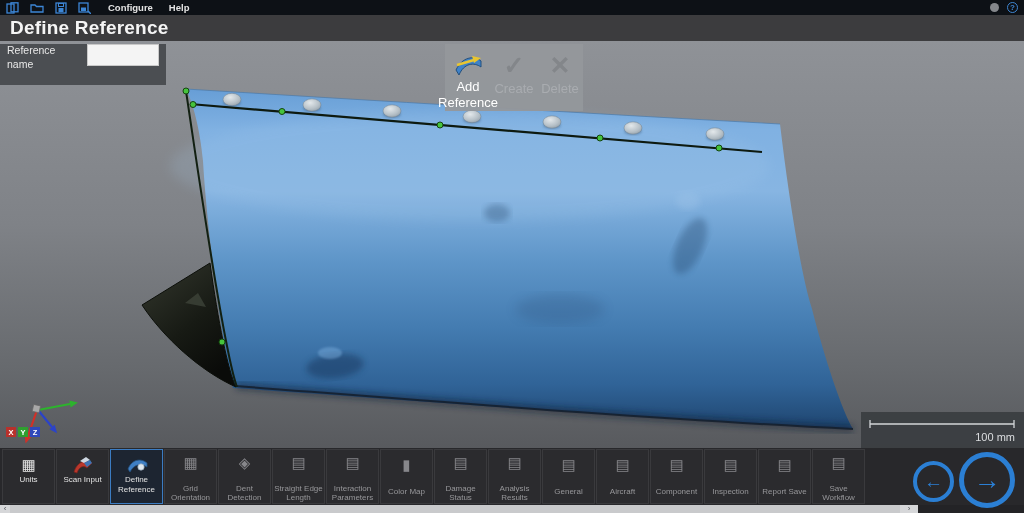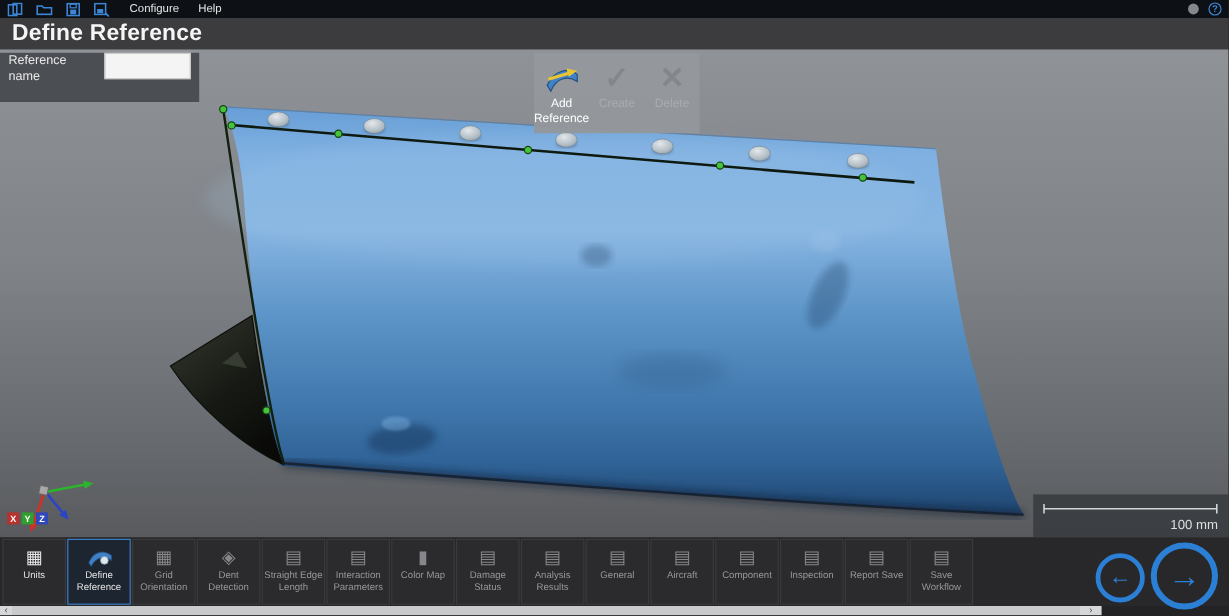--- a/index.html
+++ b/index.html
@@ -5,21 +5,21 @@
   * { margin:0; padding:0; box-sizing:border-box; }
   html,body { width:1024px; height:513px; }
   body { font-family:"Liberation Sans", sans-serif; background:#222; }
   .app { position:relative; width:1024px; height:513px; overflow:hidden; background:#28282b; }
 
   
   .menu-bar { position:absolute; left:0; top:0; width:1024px; height:15px;
     background:#0d1116; display:flex; align-items:center; color:#e4e4e4; font-size:9.5px; }
   .mb-icons { display:flex; align-items:center; gap:9px; padding-left:5px; }
   .mb-icon { width:15px; height:12px; display:inline-flex; align-items:center; justify-content:center; cursor:pointer; }
-  .mb-menu { padding:0 8px; cursor:pointer; }
+  .mb-menu { padding:0 8px; cursor:pointer;font-weight:bold; }
   .mb-menu:first-of-type { margin-left:8px; }
   .mb-spacer { flex:1; }
   .mb-user { width:9px; height:9px; border-radius:50%; background:#84878b; margin-right:8px; }
   .mb-help { width:11px; height:11px; border-radius:50%; border:1px solid #3f86d2; color:#3f86d2;
     font-size:8px; font-weight:bold; display:flex; align-items:center; justify-content:center; margin-right:6px; }
 
   
   .title-bar { position:absolute; left:0; top:15px; width:1024px; height:26px; background:#3c3c3e;
     color:#f5f5f5; font-size:19px; font-weight:600; line-height:25px; padding-left:10px; letter-spacing:.2px; }
 
@@ -31,35 +31,35 @@
     background:#4b4e52; display:flex; align-items:flex-start; }
   .rp-label { width:84px; color:#e8e8e8; font-size:10.5px; line-height:1.3; padding-left:7px; }
   .rp-input { width:72px; height:22px; background:#f4f4f4; border:1px solid #c9c9c9; margin-left:3px;
     font-size:11px; padding:0 3px; }
 
   .context-toolbar { position:absolute; left:445px; top:3px; width:138px; height:67px;
     background:rgba(148,151,155,0.96); display:flex; }
   .ctx-btn { width:46px; display:flex; flex-direction:column; align-items:center; padding-top:5px; cursor:pointer; }
   .ctx-ico { height:32px; display:flex; align-items:center; justify-content:center; }
   .ctx-glyph { font-size:25px; font-weight:bold; color:#83868a; line-height:1; }
-  .ctx-label { font-size:10px; color:#ffffff; text-align:center; line-height:1.25; }
+  .ctx-label { font-size:13px; color:#ffffff; text-align:center; line-height:1.25; }
   .ctx-btn.disabled .ctx-label { color:#a9acb0; }
   .ctx-btn.disabled { cursor:default; }
 
   
   .bottom-toolbar { position:absolute; left:0; top:448px; width:1024px; height:57px;
     background:#28282b; display:flex; padding:1px 0 1px 2px; }
   .bt-item { flex:none; width:53px; margin-right:1px; border:1px solid #3a3a3d; background:#2b2b2e;
     display:flex; flex-direction:column; align-items:center; padding-top:4px; cursor:pointer; }
   .bt-item.selected { border-color:#3b7cc2; background:#1d2531; }
   .bt-icon { height:21px; display:flex; align-items:center; justify-content:center;
     font-size:15px; color:#e6e6e6; line-height:1; }
   .bt-item.disabled .bt-icon { color:#87878b; }
   .bt-label { font-size:8px; line-height:1.2; color:#e2e2e2; text-align:center; width:52px; }
-  .bt-item.disabled .bt-label { color:#97979a; }
+  .bt-item.disabled .bt-label { color:#97979a;margin-top:12px; }
   .bt-item.disabled { cursor:default; }
 
   .nav-btn { position:absolute; border-radius:50%; background:transparent; color:#2b7fd4;
     display:flex; align-items:center; justify-content:center; font-weight:bold; cursor:pointer; z-index:5; }
   .nav-back { left:913px; top:461px; width:41px; height:41px; border:4px solid #2b7fd4; font-size:19px; }
   .nav-forward { left:959px; top:452px; width:56px; height:56px; border:5px solid #2b7fd4; font-size:27px; }
 
   
   .scrollbar { position:absolute; left:0; top:505px; width:1024px; height:8px; background:#232326; }
   .sb-track { position:absolute; left:10px; top:0; width:890px; height:8px; background:#c9cacc; cursor:pointer; }
@@ -272,20 +272,30 @@
         <span class="ctx-label">Delete</span>
       </div>
     </div>
   </div>
 
   <div class="bottom-toolbar">
     <div class="bt-item">
       <span class="bt-icon">▦</span>
       <span class="bt-label">Units</span>
     </div>
+    <div class="bt-item">
+      <span class="bt-icon">
+        <svg width="22" height="20" viewBox="0 0 22 20">
+          <path d="M2 17 C5 7 13 4 20 8 L15 13 C11 10 7 12 5 18 Z" fill="#b9372c" stroke="#7c241c" stroke-width="0.7"></path>
+          <path d="M8 6 L14 2 L18 5 L12 8 Z" fill="#cfd8e2"></path>
+          <path d="M12 8 L18 5 L20 8 L15 12 Z" fill="#3d74b4"></path>
+        </svg>
+      </span>
+      <span class="bt-label">Scan Input</span>
+    </div>
     <div class="bt-item selected">
       <span class="bt-icon">
         <svg width="22" height="19" viewBox="0 0 22 19">
           <path d="M2 14 C6 4 15 3 21 8 L21 12 C15 8 8 9 4 17 Z" fill="#3f7fc4" stroke="#25507c" stroke-width="0.8"></path>
           <circle cx="15" cy="12" r="3.2" fill="#dfe8ef" stroke="#8fa4b4" stroke-width="0.7"></circle>
         </svg>
       </span>
       <span class="bt-label">Define Reference</span>
     </div>
     <div class="bt-item disabled">

